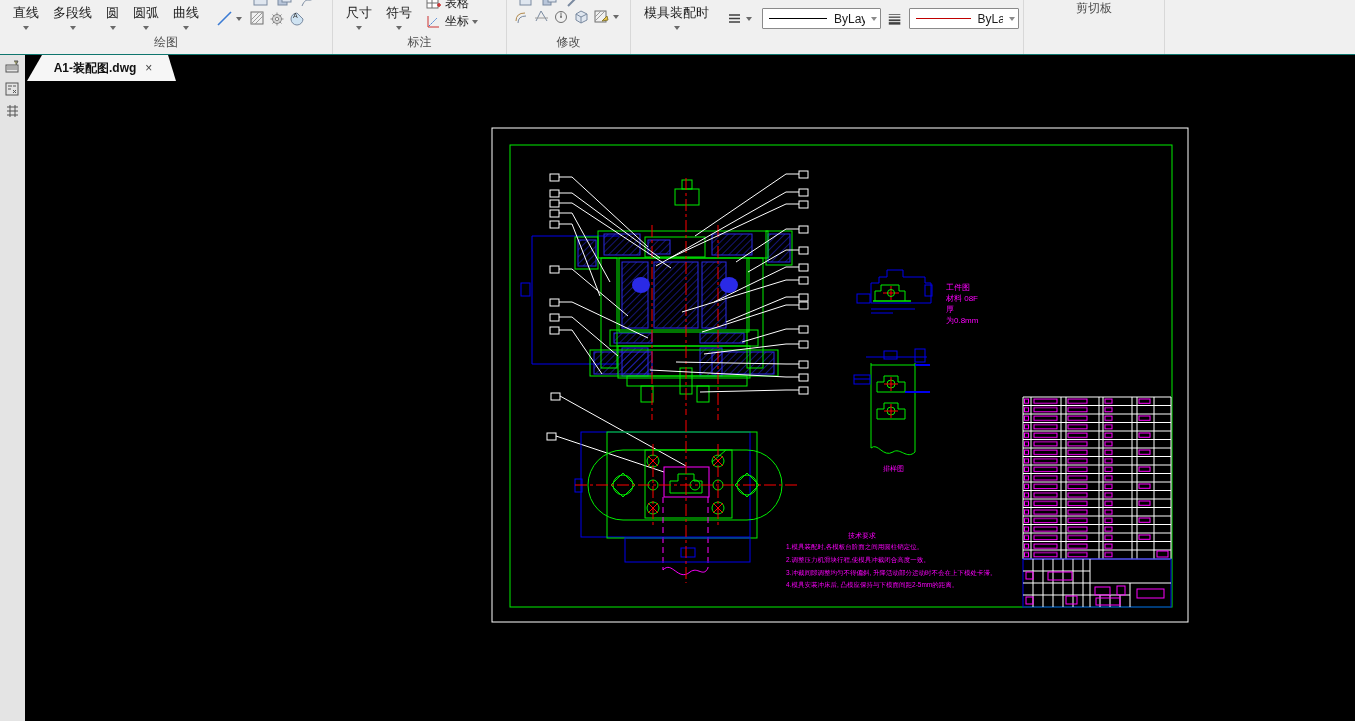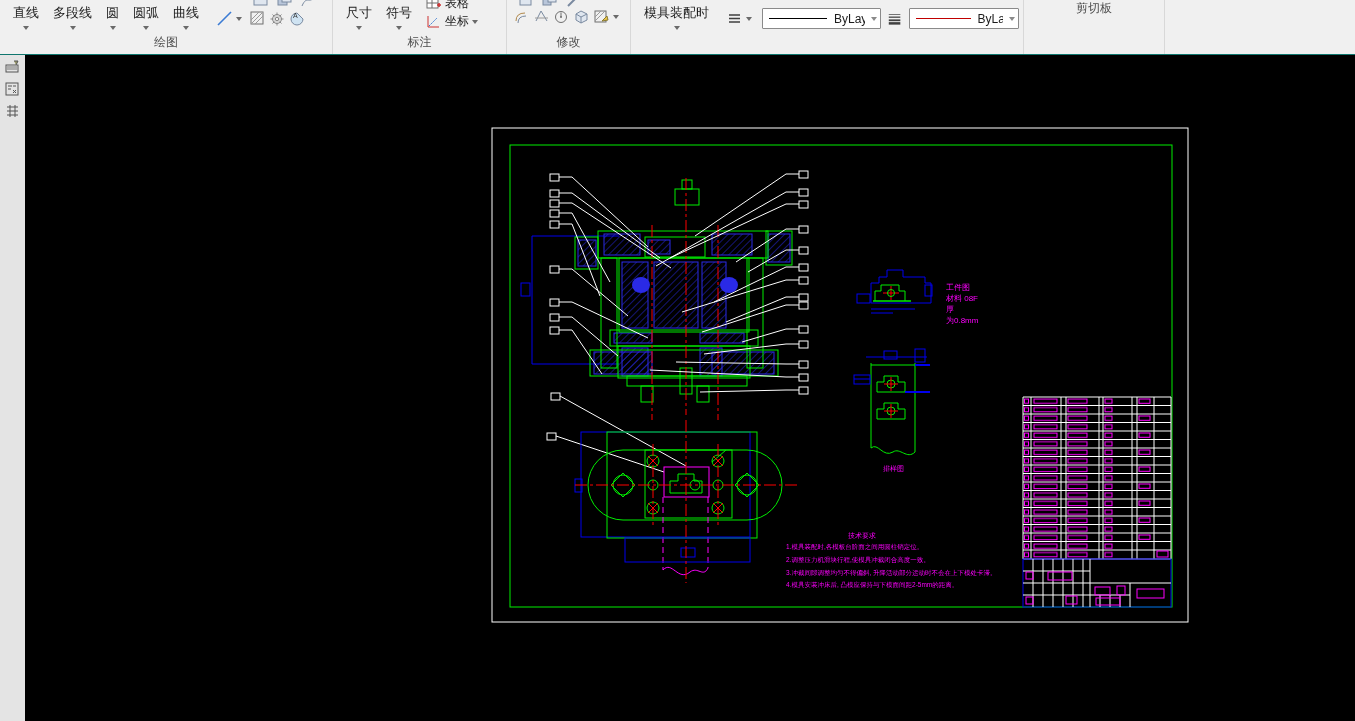--- a/index.html
+++ b/index.html
@@ -219,20 +219,26 @@
   <svg class="icon16" style="top:26px" viewBox="0 0 17 17">
       <rect x="2" y="2" width="12" height="12" fill="none" stroke="#555"></rect>
       <path d="M4 5 H8 M4 8 H7 M9 5 H12 M9 9 L12 12 M12 9 L9 12" stroke="#555"></path>
     </svg>
   <svg class="icon16" style="top:48px" viewBox="0 0 17 17">
       <path d="M3 4 H14 M3 8 H14 M3 12 H14 M6 2 V14 M11 2 V14" stroke="#555" fill="none"></path>
     </svg>
 </div>
 
 <div class="main">
+  <div class="tabrow">
+    <div class="tab">
+      <span>A1-装配图.dwg</span>
+      <span class="close">×</span>
+    </div>
+  </div>
 
   <div class="canvas">
   <svg width="1330" height="640" viewBox="25 81 1330 640">
     <defs>
       <pattern id="hatch" width="5" height="5" patternUnits="userSpaceOnUse" patternTransform="rotate(45)">
         <line x1="0" y1="0" x2="0" y2="5" stroke="#2a2ae6" stroke-width="1"></line>
       </pattern>
       <pattern id="pA" x="1031" y="397" width="30" height="8.53" patternUnits="userSpaceOnUse">
         <rect x="3" y="2" width="23" height="4.3" fill="none" stroke="#ff00ff" stroke-width="1"></rect>
       </pattern>

